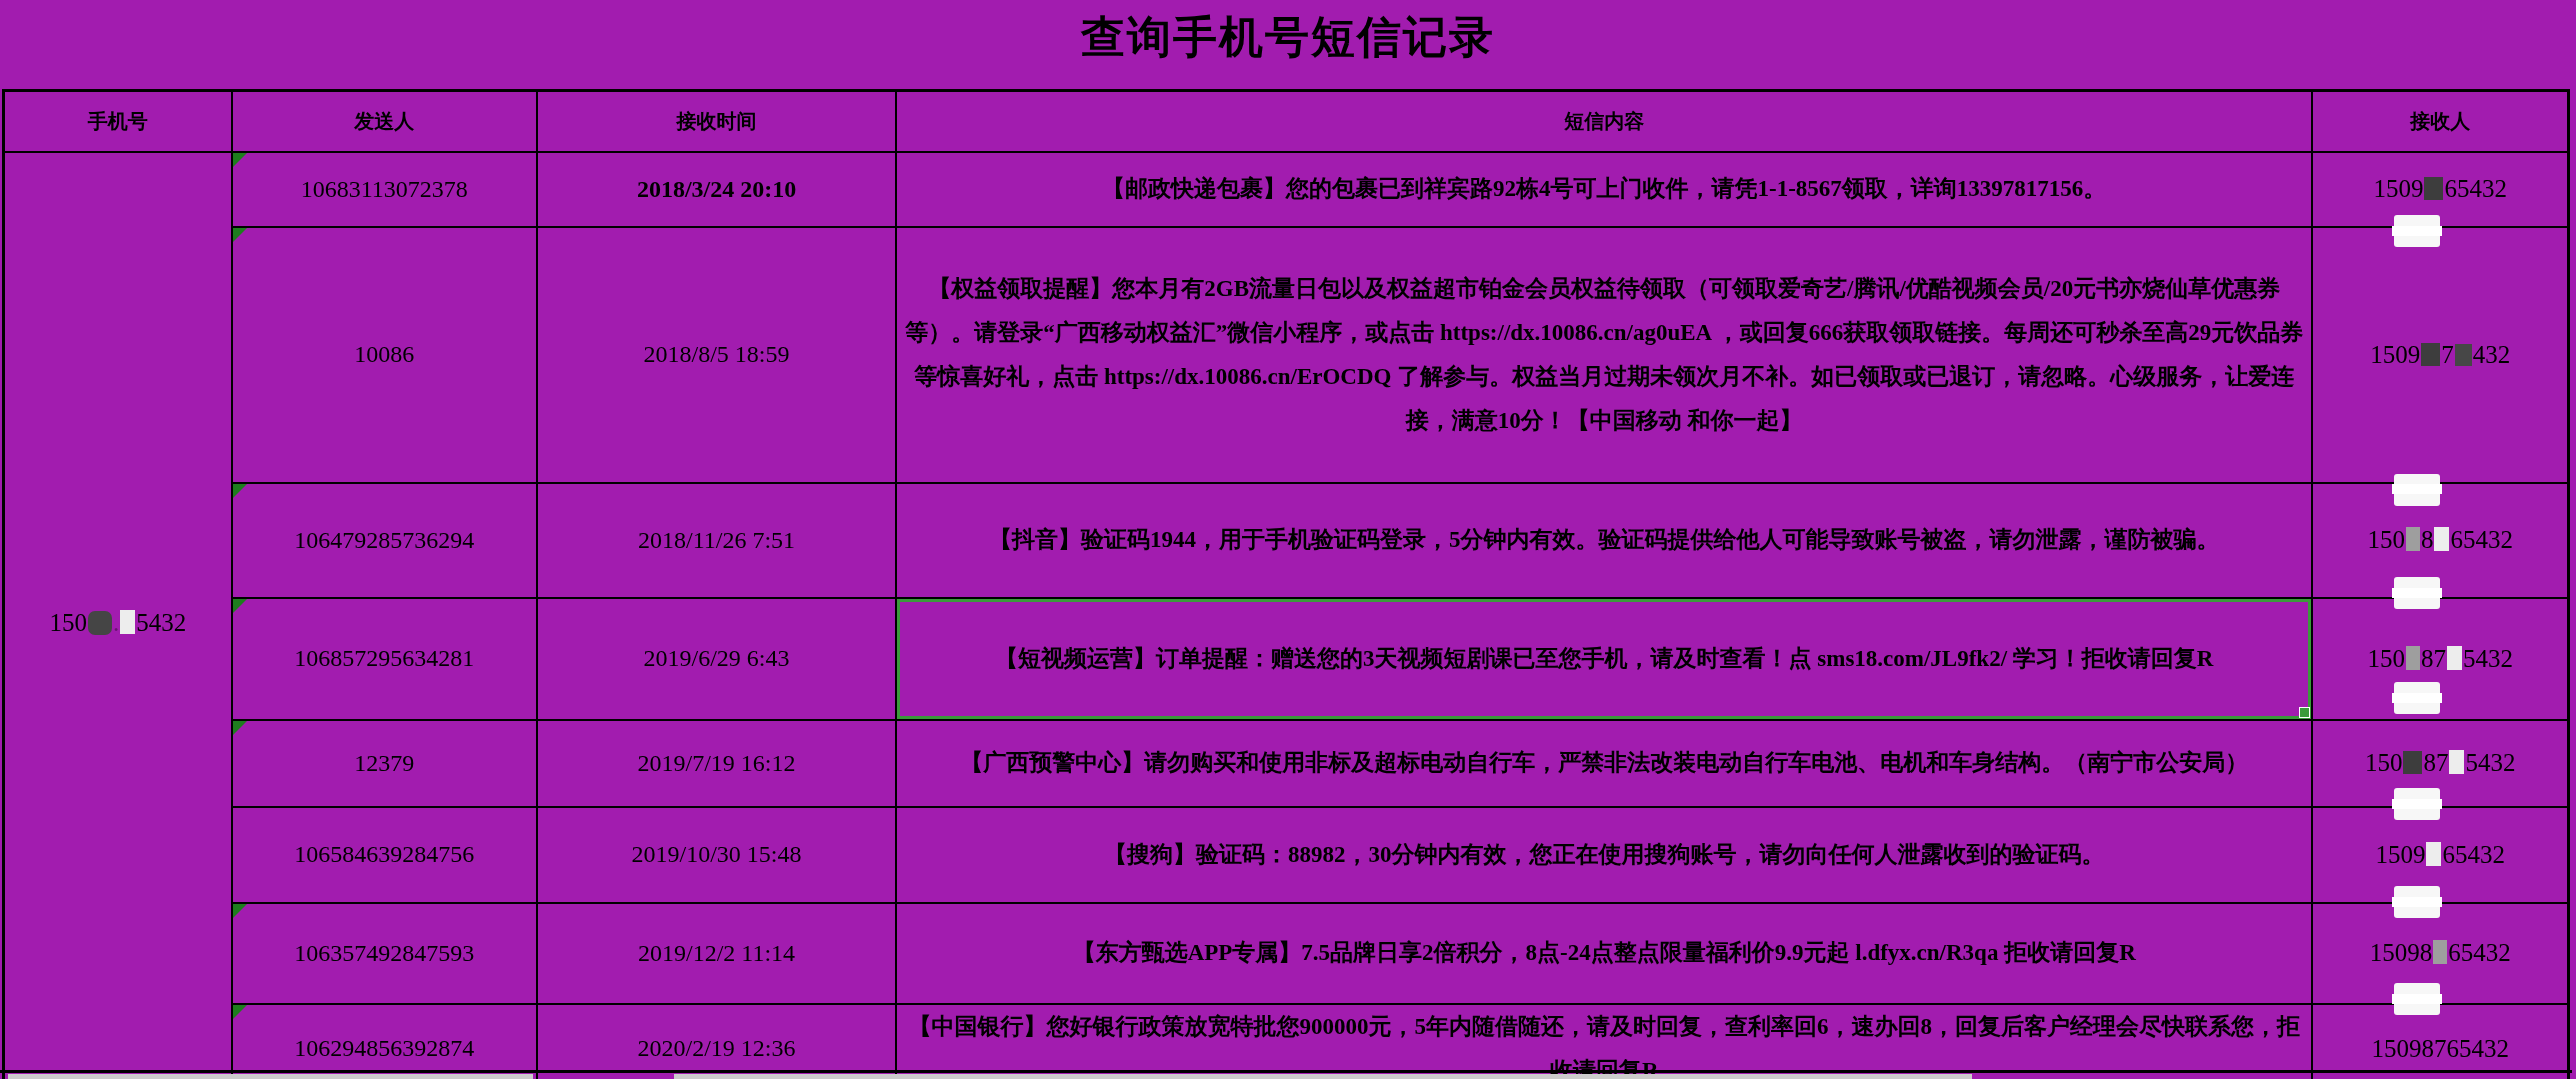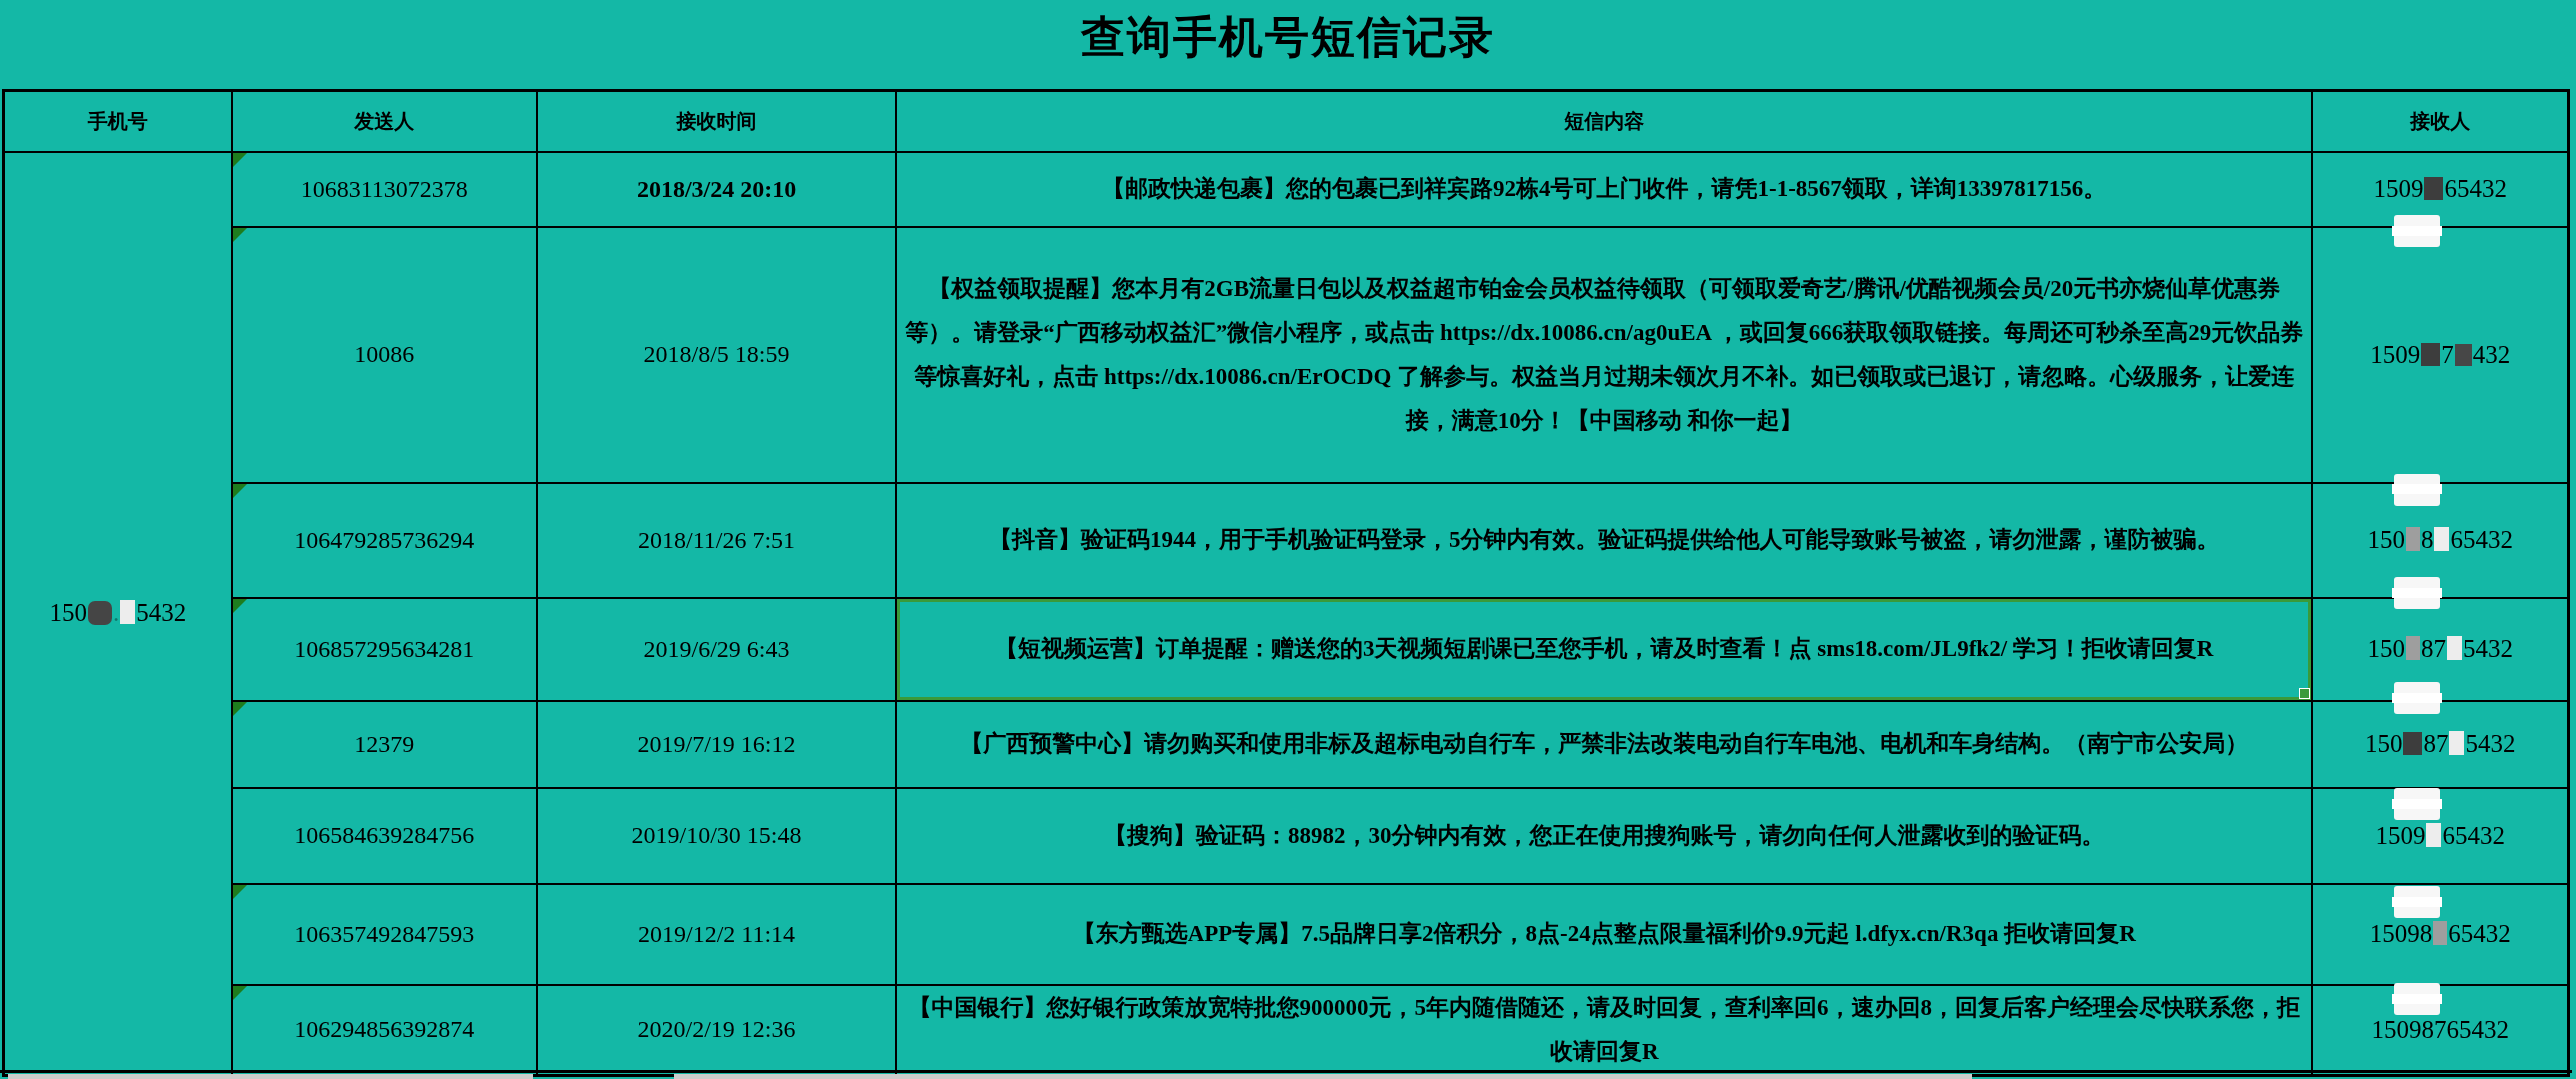--- a/index.html
+++ b/index.html
@@ -1,17 +1,17 @@
 <!DOCTYPE html>
 <html><head>
 <meta charset="utf-8">
 <style>
   html,body{margin:0;padding:0;background:#fff;}
   .page{
-    position:relative;width:2576px;height:1080px;background:#14b8a6;overflow:hidden;
+    position:relative;width:2576px;height:1080px;background:#a21caf;overflow:hidden;
     font-family:"Liberation Serif","DejaVu Serif",serif;color:#000;text-decoration:underline;
   }
   .page-title{
     position:absolute;top:8px;left:0;width:2576px;text-align:center;
     font-family:"Liberation Sans","DejaVu Sans",sans-serif;
     font-size:44px;font-weight:700;letter-spacing:2px;
   }
   table.sms{
     position:absolute;left:2px;top:89px;width:2568px;
     border-collapse:collapse;table-layout:fixed;
@@ -89,21 +89,21 @@
           <td class="c-time">2018/8/5 18:59</td>
           <td class="c-content">【权益领取提醒】您本月有2GB流量日包以及权益超市铂金会员权益待领取（可领取爱奇艺/腾讯/优酷视频会员/20元书亦烧仙草优惠券等）。请登录“广西移动权益汇”微信小程序，或点击 https://dx.10086.cn/ag0uEA ，或回复666获取领取链接。每周还可秒杀至高29元饮品券等惊喜好礼，点击 https://dx.10086.cn/ErOCDQ 了解参与。权益当月过期未领次月不补。如已领取或已退订，请忽略。心级服务，让爱连接，满意10分！【中国移动 和你一起】</td>
           <td class="c-receiver"><span>1509</span><span class="blob dark"></span><span>7</span><span class="blob dark2"></span><span>432</span></td>
         </tr>
         <tr style="height: 115px;">
           <td class="c-sender"><span class="tri"></span><span>106479285736294</span></td>
           <td class="c-time">2018/11/26 7:51</td>
           <td class="c-content">【抖音】验证码1944，用于手机验证码登录，5分钟内有效。验证码提供给他人可能导致账号被盗，请勿泄露，谨防被骗。</td>
           <td class="c-receiver"><span>150</span><span class="blob gray"></span><span>8</span><span class="blob light"></span><span>65432</span></td>
         </tr>
-        <tr style="height: 103px;">
+        <tr style="height: 122px;">
           <td class="c-sender"><span class="tri"></span><span>106857295634281</span></td>
           <td class="c-time">2019/6/29 6:43</td>
           <td class="c-content selected">【短视频运营】订单提醒：赠送您的3天视频短剧课已至您手机，请及时查看！点 sms18.com/JL9fk2/ 学习！拒收请回复R<span class="fill-handle"></span></td>
           <td class="c-receiver"><span>150</span><span class="blob gray"></span><span>87</span><span class="blob light"></span><span>5432</span></td>
         </tr>
         <tr style="height: 87px;">
           <td class="c-sender"><span class="tri"></span><span>12379</span></td>
           <td class="c-time">2019/7/19 16:12</td>
           <td class="c-content">【广西预警中心】请勿购买和使用非标及超标电动自行车，严禁非法改装电动自行车电池、电机和车身结构。（南宁市公安局）</td>
           <td class="c-receiver"><span>150</span><span class="blob dark"></span><span>87</span><span class="blob light"></span><span>5432</span></td>

